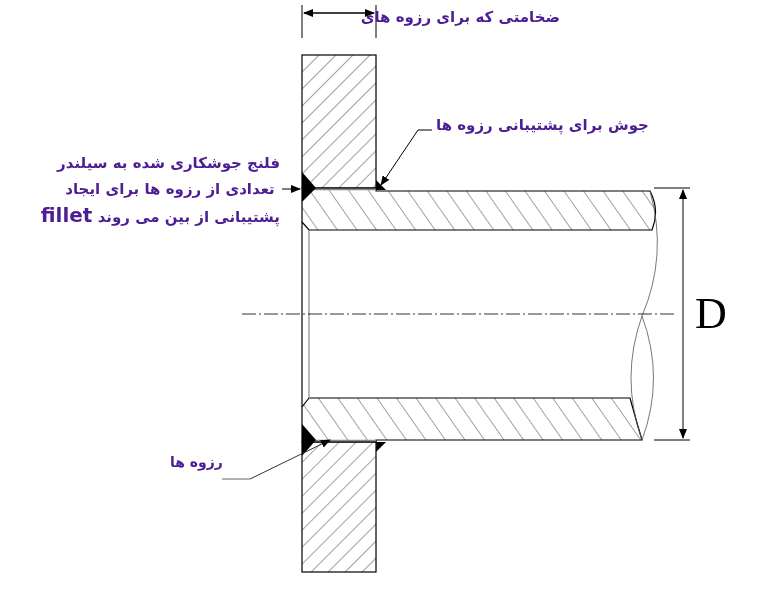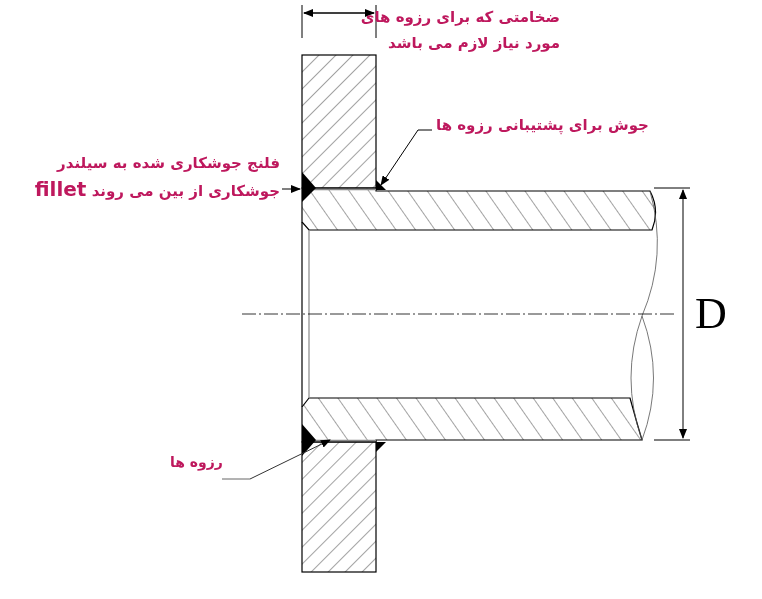--- a/index.html
+++ b/index.html
@@ -1,18 +1,18 @@
 <!DOCTYPE html>
 <html><head>
 <meta charset="utf-8">
 <style>
   html, body { margin:0; padding:0; background:#ffffff; }
   body { width:762px; height:599px; position:relative; overflow:hidden; }
   svg { position:absolute; left:0; top:0; }
-  .lbl { position:absolute; font-family:"DejaVu Sans", sans-serif; font-weight:bold; color:#be185d; direction:rtl; white-space:nowrap; }
+  .lbl { position:absolute; font-family:"DejaVu Sans", sans-serif; font-weight:bold; color:#4c1d95; direction:rtl; white-space:nowrap; }
   .lbl-thickness { left:390px; top:4px; width:170px; font-size:15px; line-height:26px; text-align:center; }
   .lbl-backweld { left:436px; top:116px; font-size:15px; text-align:left; }
   .lbl-flange { left:60px; top:150px; width:220px; font-size:15px; line-height:26px; text-align:center; }
   .lbl-threads { left:170px; top:454px; font-size:14px; }
   .lbl-d { position:absolute; left:695px; top:288px; font-family:"Liberation Serif", serif; font-size:44px; color:#000; }
 </style>
 </head>
 <body>
 
 <svg width="762" height="599" viewBox="0 0 762 599" xmlns="http://www.w3.org/2000/svg">
@@ -74,28 +74,28 @@
     <line x1="282" y1="189" x2="300" y2="189" stroke="#000" stroke-width="1" marker-end="url(#arr)"></line>
   </g>
   <g>
     <line x1="222" y1="479" x2="250" y2="479" stroke="#666" stroke-width="1"></line>
     <line x1="250" y1="479" x2="330" y2="440" stroke="#333" stroke-width="1" marker-end="url(#arr)"></line>
   </g>
 </svg>
 
 <div class="lbl lbl-thickness">
   <div>ضخامتی که برای رزوه های</div>
-  <div>مورد نیاز لازم می باشد</div>
 </div>
 
 <div class="lbl lbl-backweld">جوش برای پشتیبانی رزوه ها</div>
 
 <div class="lbl lbl-flange">
   <div>فلنج جوشکاری شده به سیلندر</div>
+  <div>تعدادی از رزوه ها برای ایجاد</div>
   <div>
-    <span>جوشکاری از بین می روند</span>
+    <span>پشتیبانی از بین می روند</span>
     <span style="font-size:20px;">fillet</span>
   </div>
 </div>
 
 <div class="lbl lbl-threads">رزوه ها</div>
 
 <div class="lbl-d">D</div>
 
 </body></html>

